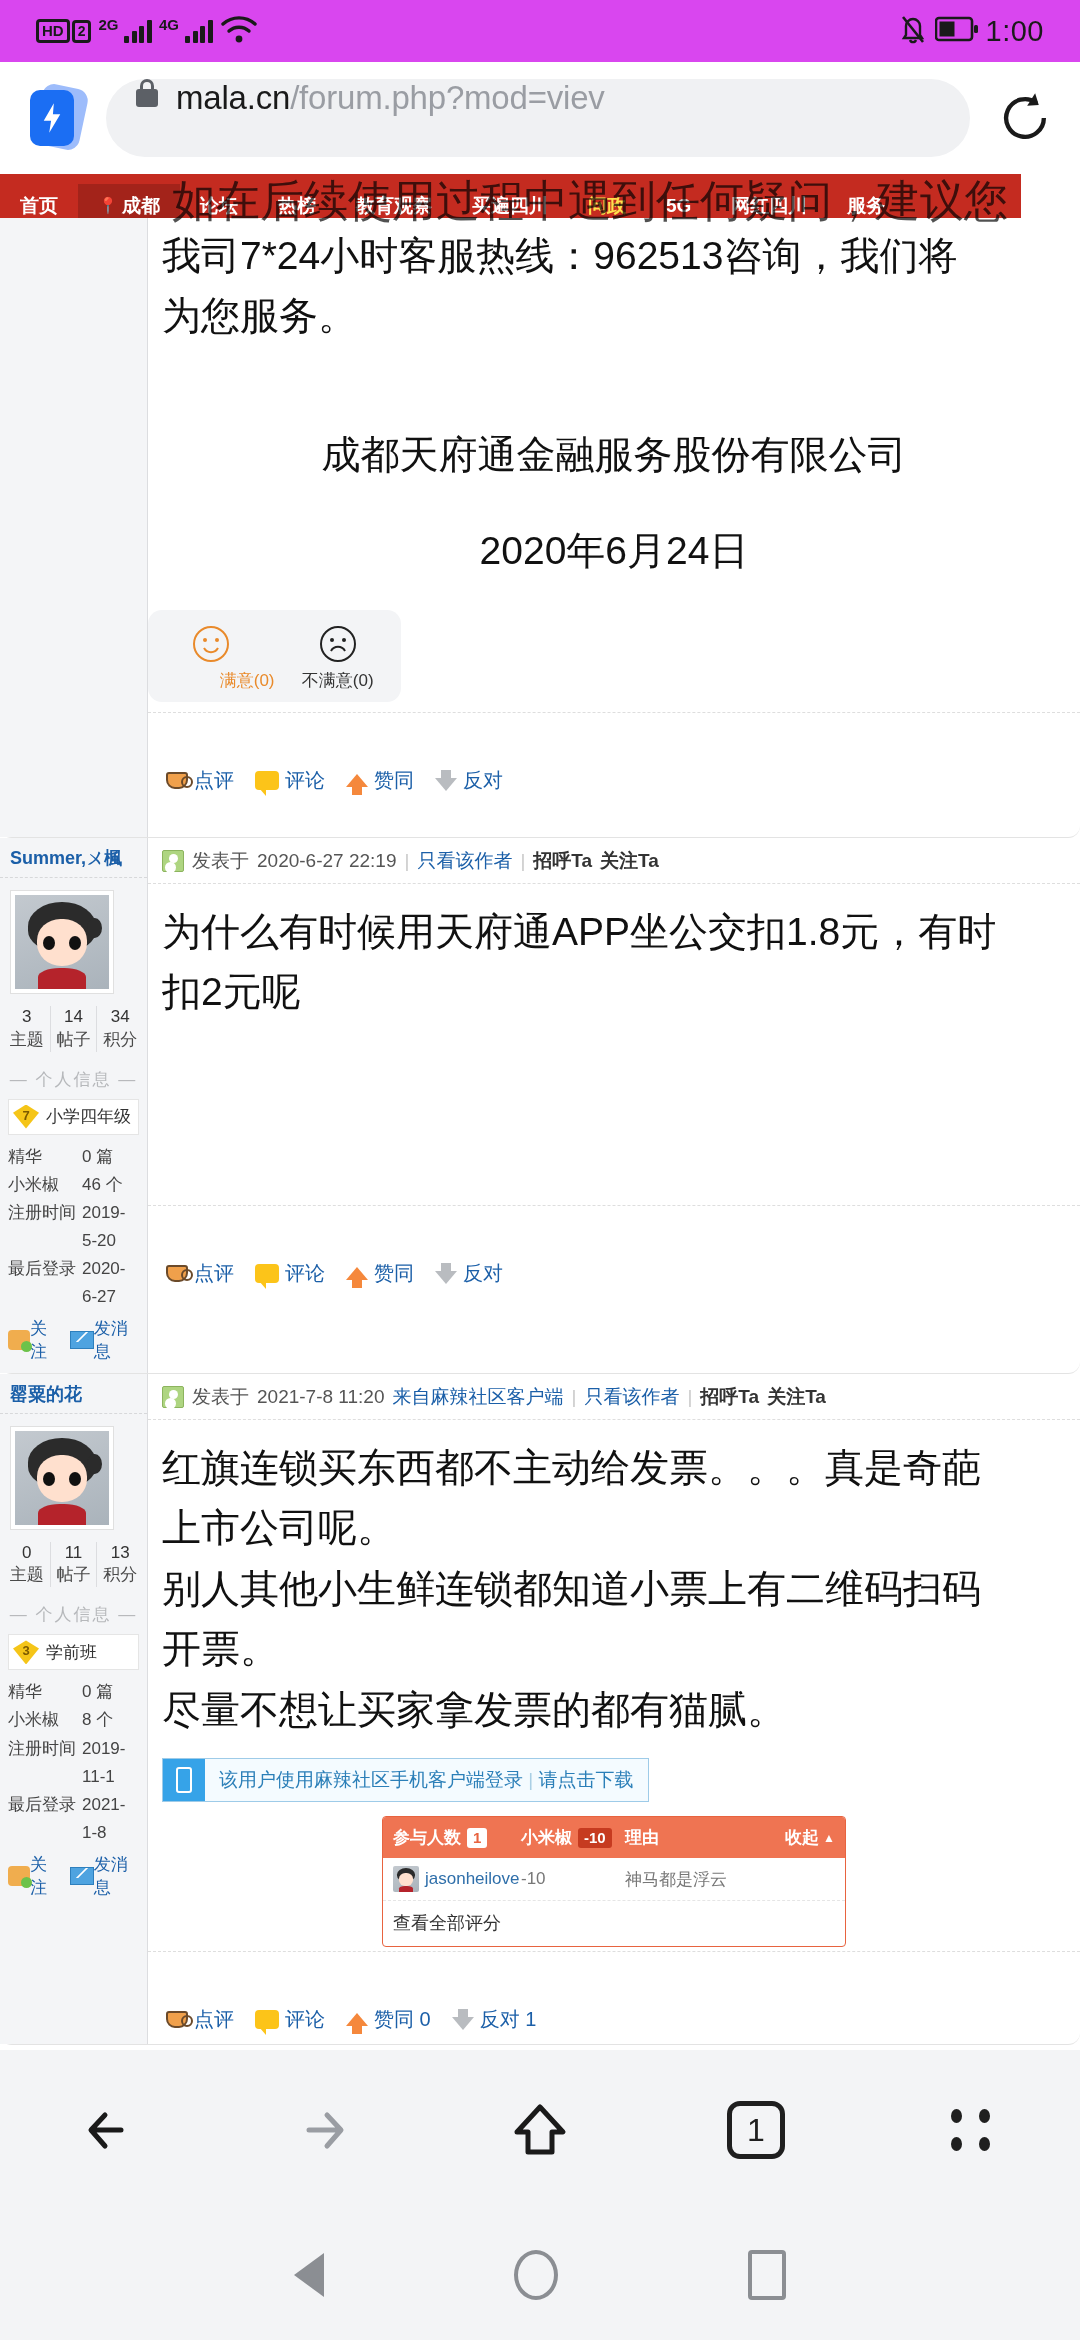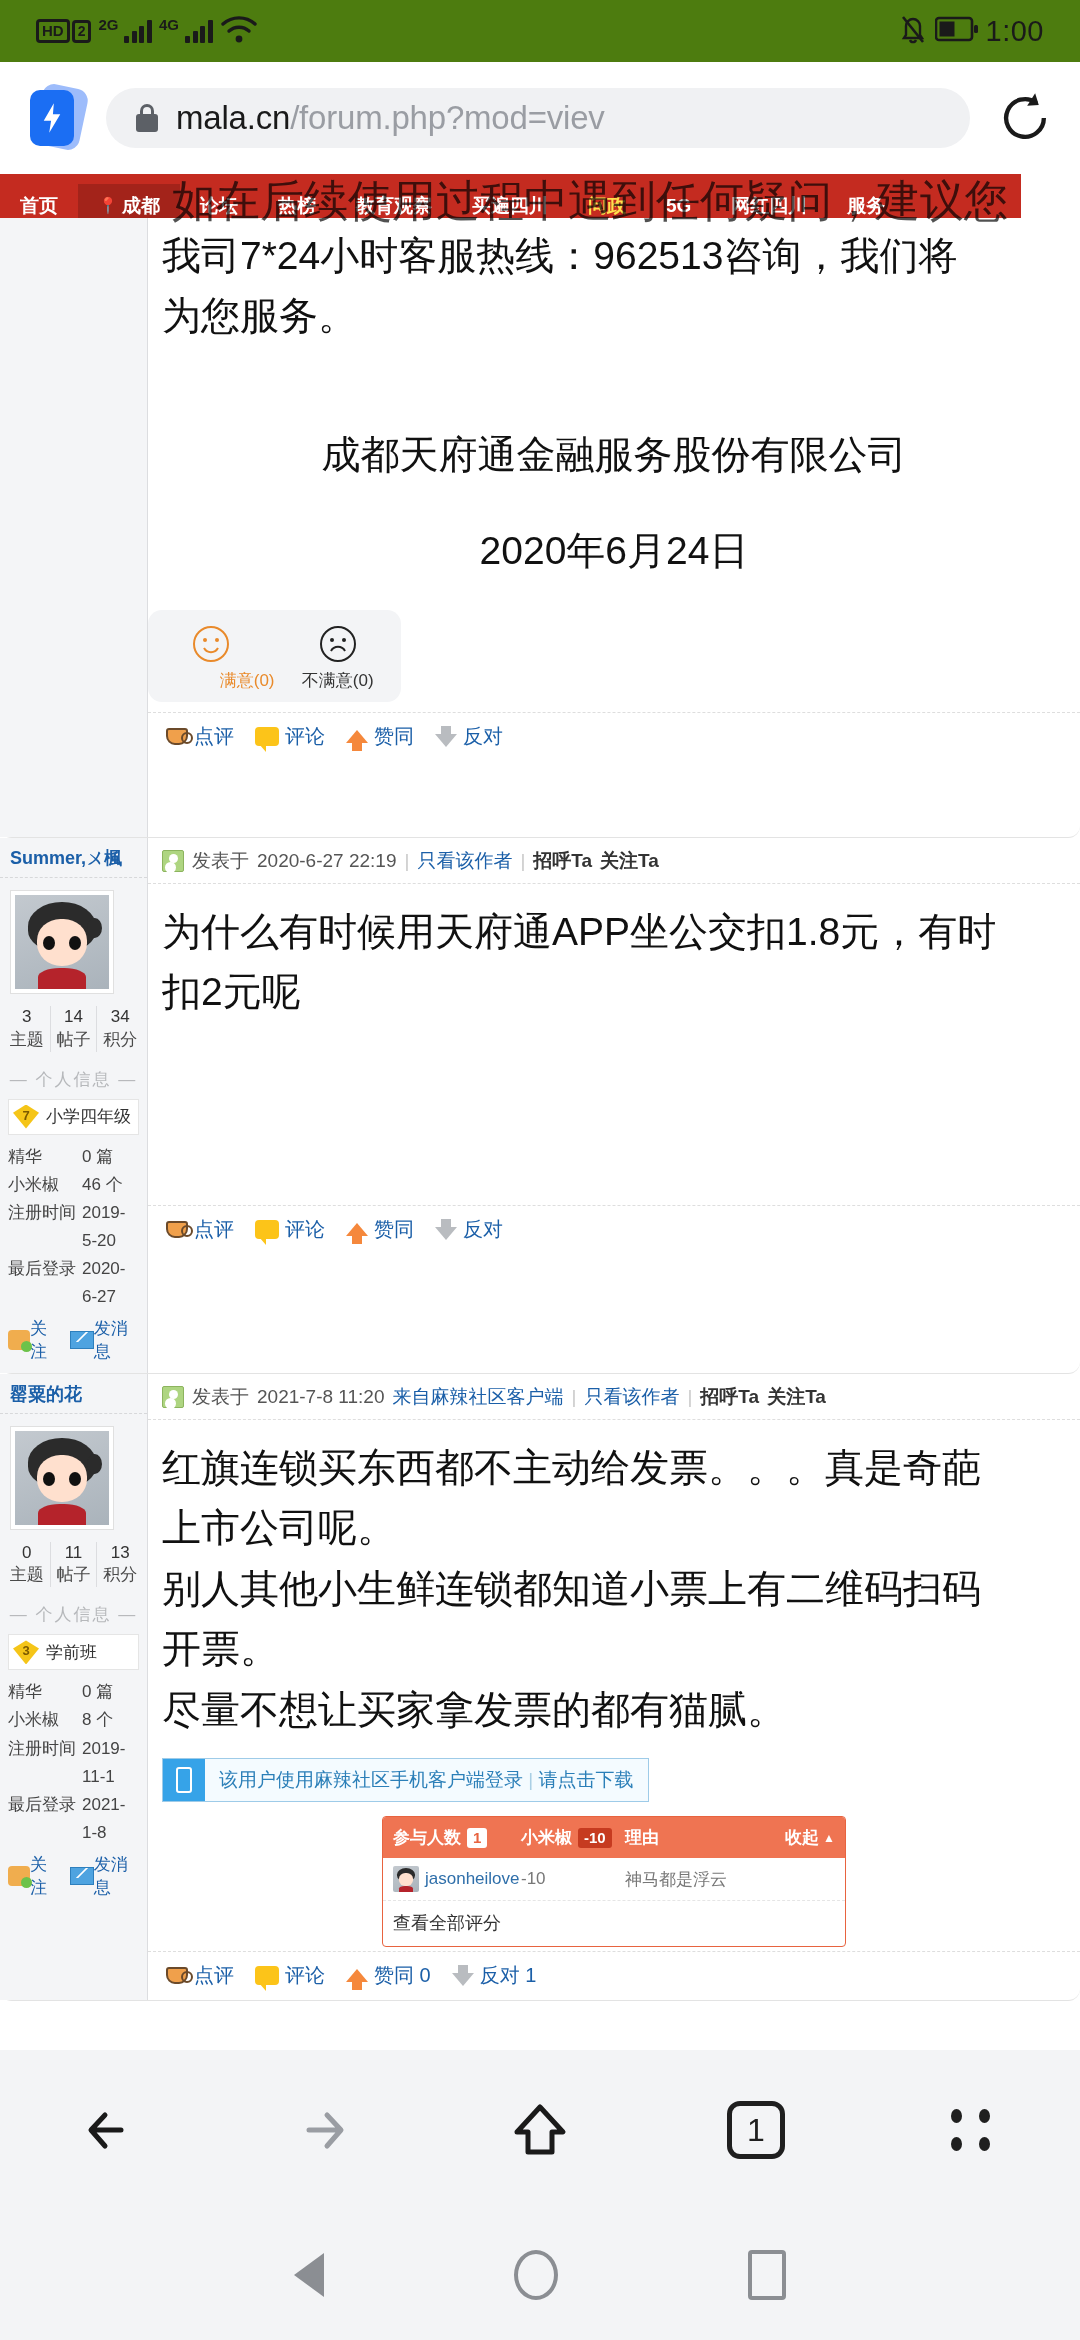--- a/index.html
+++ b/index.html
@@ -8,21 +8,21 @@
     font-family: "Liberation Sans", "DejaVu Sans", sans-serif;
     background: #ffffff;
     overflow: hidden;
   }
   .phone { position: relative; width: 1080px; height: 2340px; background: #fff; }
 
   
   .statusbar {
     height: 62px; width: 100%;
     display: flex; align-items: center; justify-content: space-between;
-    padding: 8px 36px; background: #4d7c0f;
+    padding: 8px 36px; background: #d946ef;
   }
   .sb-left, .sb-right { display: flex; align-items: center; gap: 7px; }
   .hd-badge {
     display: flex; align-items: center; gap: 2px;
   }
   .hd-box {
     border: 3px solid #1a1a1a; border-radius: 4px; font-size: 15px;
     font-weight: bold; padding: 0px 3px; line-height: 18px; color: #1a1a1a;
   }
   .sim-box {
@@ -49,22 +49,22 @@
     position:absolute; left:14px; top:2px; width:46px; height:62px;
     background:#9dbcfb; border-radius:12px; transform: rotate(12deg);
   }
   .brand-icon .fg {
     position:absolute; left:6px; top:6px; width:44px; height:56px;
     background:#1b6ef3; border-radius:10px;
     display:flex; align-items:center; justify-content:center;
   }
   .brand-icon .fg svg { width: 22px; height: 30px; }
   .urlfield {
-    flex: 1 1 auto; height: 60px; background: #f0f1f3; border-radius: 39px;
-    display: flex; align-items: center; padding: 0 30px; gap: 18px; overflow: hidden;
+    flex: 1 1 auto; height: 78px; background: #f0f1f3; border-radius: 39px;
+    display: flex; align-items: flex-start; padding: 0 30px; gap: 18px; overflow: hidden;
   }
   .lock-ico { width: 22px; height: 28px; position: relative; flex: 0 0 22px;}
   .lock-ico .shackle {
     position:absolute; left:4px; top:0; width:14px; height:12px;
     border: 3.5px solid #5c6066; border-bottom: none; border-radius: 7px 7px 0 0;
   }
   .lock-ico .body {
     position:absolute; left:0; top:10px; width:22px; height:18px;
     background:#5c6066; border-radius:3px;
   }
@@ -211,21 +211,21 @@
   .satis .col { flex:1; text-align:center; }
   .satis .emo { width: 40px; height: 40px; margin: 0 auto 5px auto; }
   .satis .lbl { font-size: 17px; }
   .satis .good .lbl { color:#e98a2b;text-align:right; }
   .satis .bad .lbl { color:#333; }
 
   .act-row {
     border-top: 1px dashed #dedede; padding: 10px 14px 11px 18px;
     display:flex; align-items:center; gap: 9px; font-size: 20px; color:#1b5fa8;
   }
-  .act-row .a { display:flex; align-items:center; gap:6px; margin-right: 12px; }
+  .act-row .a { display:flex; align-items:center; gap:6px; margin-right: 12px; margin-top: 44px; }
   .ic-cup{width:22px;height:17px;background:#f0a04b;border-radius:3px 3px 9px 9px;border:2px solid #6b4a2a;position:relative;flex:0 0 22px;}
   .ic-cup:after{content:'';position:absolute;right:-7px;top:2px;width:8px;height:8px;border:2px solid #6b4a2a;border-radius:50%;}
   .ic-bubble{width:24px;height:19px;background:#fcc419;border-radius:4px;position:relative;flex:0 0 24px;}
   .ic-bubble:after{content:'';position:absolute;left:4px;bottom:-6px;border-left:7px solid transparent;border-right:0 solid transparent;border-top:8px solid #fcc419;}
   .ic-up{width:0;height:0;border-left:11px solid transparent;border-right:11px solid transparent;border-bottom:13px solid #f5883c;position:relative;flex:0 0 22px;}
   .ic-up:after{content:'';position:absolute;left:-5px;top:13px;width:10px;height:8px;background:#f5883c;}
   .ic-down{width:0;height:0;border-left:11px solid transparent;border-right:11px solid transparent;border-top:13px solid #b9bcc0;position:relative;flex:0 0 22px;margin-top:8px;}
   .ic-down:after{content:'';position:absolute;left:-5px;top:-21px;width:10px;height:8px;background:#b9bcc0;}
 
   

